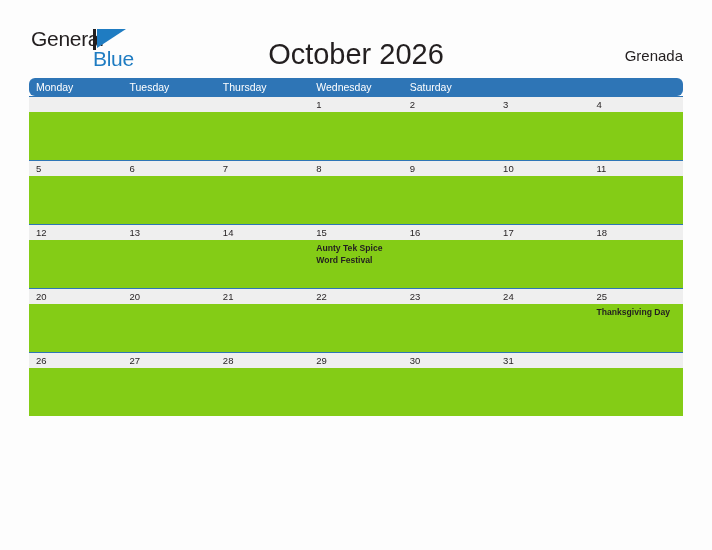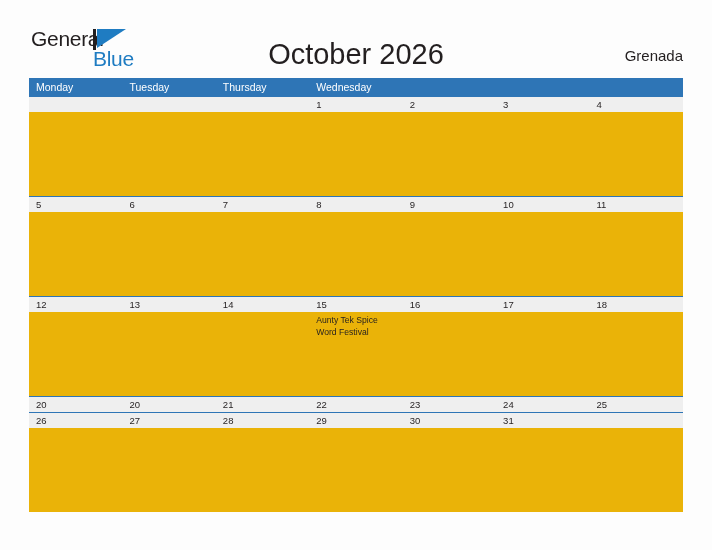--- a/index.html
+++ b/index.html
@@ -94,20 +94,21 @@
     left: 29px;
     top: 78px;
     width: 654px;
   }
 
   .weekday-row {
     display: flex;
     width: 654px;
     height: 18px;
     background: #2e75b6;
+    border-radius: 6px;
   }
   .weekday {
     width: 93.43px;
     box-sizing: border-box;
     padding-left: 7px;
     color: #ffffff;
     font-size: 10.5px;
     line-height: 18px;
     white-space: nowrap;
     overflow: hidden;
@@ -134,22 +135,23 @@
     padding-left: 7px;
     font-size: 9.5px;
     line-height: 15px;
     color: #231f20;
   }
   .day-num.empty { color: transparent; }
 
   .event-strip {
     display: flex;
     width: 654px;
-    height: 84px;
-    background: #eab308;
+    height: 48px;
+    background: #84cc16;
+    font-weight: bold;
   }
   .event-cell {
     width: 93.43px;
     box-sizing: border-box;
     padding: 3px 6px 0 7px;
   }
   .event-text {
     font-size: 8.6px;
     line-height: 11.6px;
     color: #231f20;
@@ -179,20 +181,21 @@
     <div class="locale">Grenada</div>
   </div>
 
   <div class="calendar">
 
     <div class="weekday-row">
       <div class="weekday">Monday</div>
       <div class="weekday">Tuesday</div>
       <div class="weekday">Thursday</div>
       <div class="weekday">Wednesday</div>
+      <div class="weekday">Saturday</div>
     </div>
 
     <div class="week-row">
       <div class="day-strip">
         <div class="day-num empty"></div>
         <div class="day-num empty"></div>
         <div class="day-num empty"></div>
         <div class="day-num">1</div>
         <div class="day-num">2</div>
         <div class="day-num">3</div>
@@ -296,20 +299,43 @@
     <div class="week-row">
       <div class="day-strip">
         <div class="day-num">20</div>
         <div class="day-num">20</div>
         <div class="day-num">21</div>
         <div class="day-num">22</div>
         <div class="day-num">23</div>
         <div class="day-num">24</div>
         <div class="day-num">25</div>
       </div>
+      <div class="event-strip">
+        <div class="event-cell">
+            <div class="event-text"></div>
+          </div>
+        <div class="event-cell">
+            <div class="event-text"></div>
+          </div>
+        <div class="event-cell">
+            <div class="event-text"></div>
+          </div>
+        <div class="event-cell">
+            <div class="event-text"></div>
+          </div>
+        <div class="event-cell">
+            <div class="event-text"></div>
+          </div>
+        <div class="event-cell">
+            <div class="event-text"></div>
+          </div>
+        <div class="event-cell">
+            <div class="event-text">Thanksgiving Day</div>
+          </div>
+      </div>
     </div>
 
     <div class="week-row">
       <div class="day-strip">
         <div class="day-num">26</div>
         <div class="day-num">27</div>
         <div class="day-num">28</div>
         <div class="day-num">29</div>
         <div class="day-num">30</div>
         <div class="day-num">31</div>

